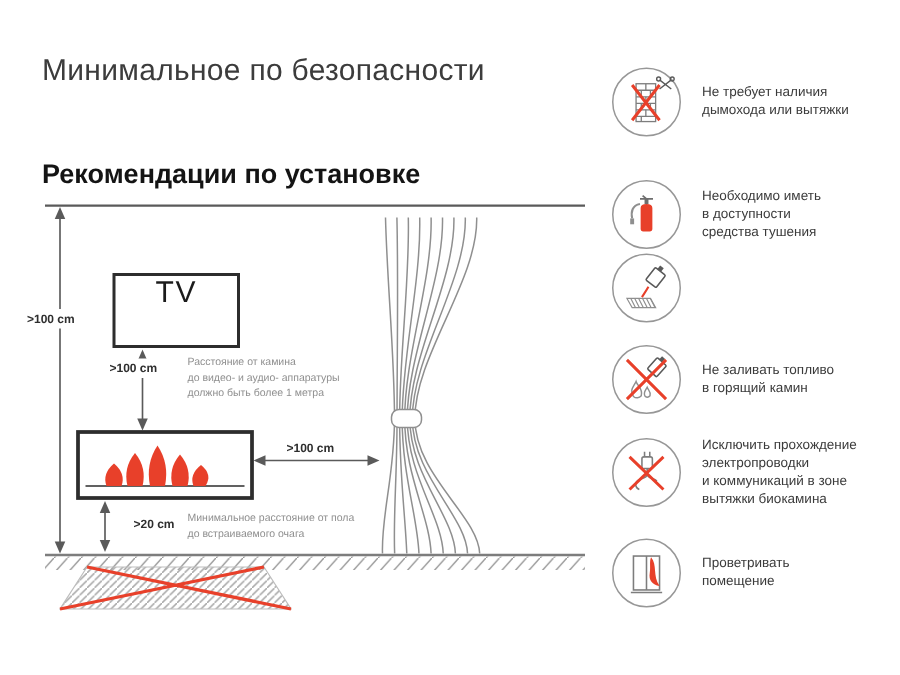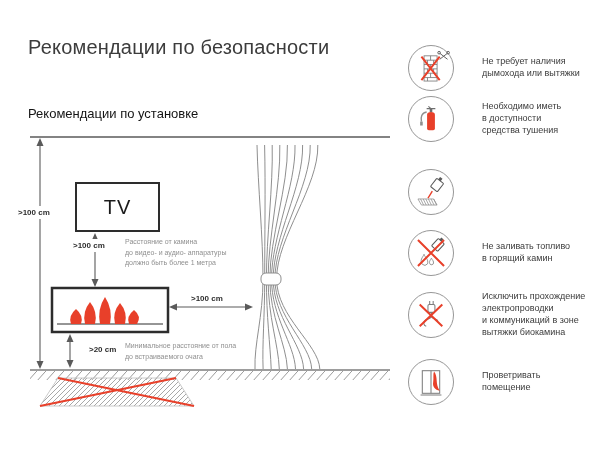--- a/index.html
+++ b/index.html
@@ -3,49 +3,49 @@
 <meta charset="utf-8">
 <style>
   html,body{margin:0;padding:0}
   body{
     width:600px;height:450px;position:relative;overflow:hidden;
     background:#ffffff;color:#333;
     font-family:"Liberation Sans", sans-serif;
   }
   .abs{position:absolute}
   .page-title{left:28px;top:36px;font-size:20px;font-weight:400;color:#3c3c3c;letter-spacing:.2px}
-  .section-title{left:28px;top:106px;font-size:13px;font-weight:normal;color:#141414}
+  .section-title{left:28px;top:106px;font-size:18px;font-weight:bold;color:#141414}
   .diagram{left:18px;top:132px;width:385px;height:312px}
   .diagram svg.base{position:absolute;left:0;top:0}
   .tv-box{
     position:absolute;left:57px;top:50px;width:85px;height:50px;box-sizing:border-box;
-    border:2px solid #2d2d2d;background:#fff;display:flex;align-items:center;justify-content:center;
+    border:2px solid #2d2d2d;background:#fff;display:flex;align-items:flex-start;justify-content:center;
     font-size:20px;letter-spacing:1px;color:#1b1b1b;
   }
   .dim-label{
     position:absolute;width:44px;height:13px;line-height:13px;text-align:left;
     font-size:8px;font-weight:bold;color:#2e2e2e;background:#fff;
   }
   .note{
     position:absolute;width:122px;font-size:7px;line-height:1.5;color:#8f8f8f;white-space:pre-line;
   }
-  .safety-row{position:absolute;left:408px;width:188px;display:flex;align-items:center;gap:28px}
+  .safety-row{position:absolute;left:408px;width:188px;display:flex;align-items:center;gap:14px}
   .icon-circle{
     width:46px;height:46px;box-sizing:border-box;flex:0 0 auto;
     border:1.5px solid #979797;border-radius:50%;
     display:flex;align-items:center;justify-content:center;background:#fff;
   }
   .safety-label{font-size:9px;line-height:1.32;color:#3b3b3b;white-space:pre-line}
   .accent-fill{fill:var(--accent-red,#e8402a)}
   .accent-stroke{stroke:var(--accent-red,#e8402a)}
 </style>
 </head>
 <body>
 
-<div class="abs page-title">Рекомендации по безопасности</div>
+<div class="abs page-title">Минимальное по безопасности</div>
 <div class="abs section-title">Рекомендации по установке</div>
 
 <div class="abs diagram">
   <svg class="base" width="385" height="312" viewBox="0 0 385 312">
     <defs>
       <pattern id="floorHatch" width="9" height="10" patternUnits="userSpaceOnUse">
         <line x1="0" y1="10" x2="9" y2="0" stroke="#9a9a9a" stroke-width="1"></line>
       </pattern>
       <pattern id="rugHatch" width="5" height="5" patternUnits="userSpaceOnUse">
         <line x1="0" y1="5" x2="5" y2="0" stroke="#a8a8a8" stroke-width="1"></line>
@@ -140,21 +140,21 @@
         <circle cx="32.3" cy="5.4" r="1.5"></circle>
         <circle cx="42.7" cy="5.4" r="1.5"></circle>
       </g>
       <path class="accent-stroke" d="M12 10 L33 37 M33 10 L12 37" stroke-width="2.3" fill="none"></path>
     </svg>
   </div>
   <div class="safety-label">Не требует наличия
 дымохода или вытяжки</div>
 </div>
 
-<div class="safety-row" style="top:96px">
+<div class="safety-row" style="top:120px">
   <div class="icon-circle">
     <svg viewBox="0 0 46 46" width="40" height="40">
       <path class="accent-fill" d="M18.5 18 q0-3 4.5-3 q4.5 0 4.5 3 v16 q0 2-2 2 h-5 q-2 0-2-2 z"></path>
       <rect x="21.5" y="11" width="3" height="4" fill="#6e6e6e"></rect>
       <path d="M18 11h10M20 8.5l3 2.5" stroke="#6e6e6e" stroke-width="1.3" fill="none"></path>
       <path d="M18 15 C 12 16 11 21 12 26" stroke="#8f8f8f" stroke-width="1.6" fill="none"></path>
       <rect x="10.5" y="26" width="3" height="4.5" fill="#8f8f8f"></rect>
     </svg>
   </div>
   <div class="safety-label">Необходимо иметь

